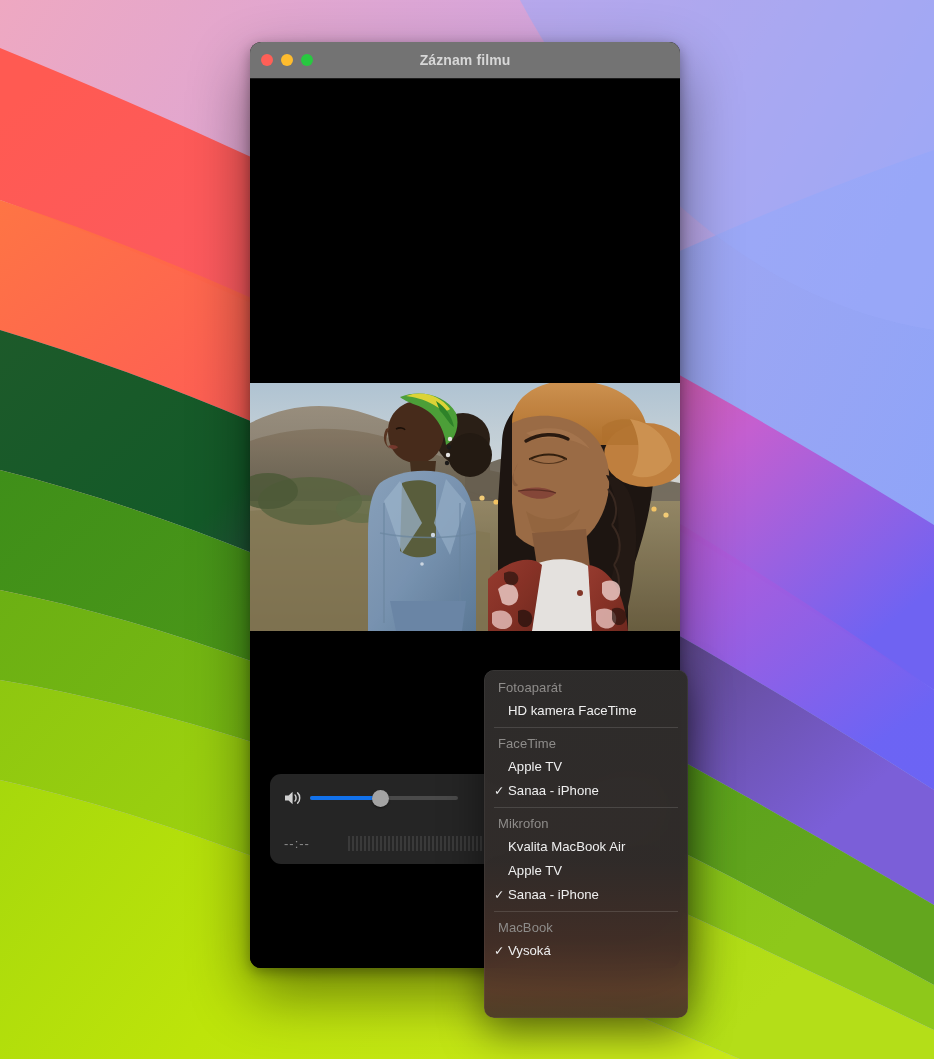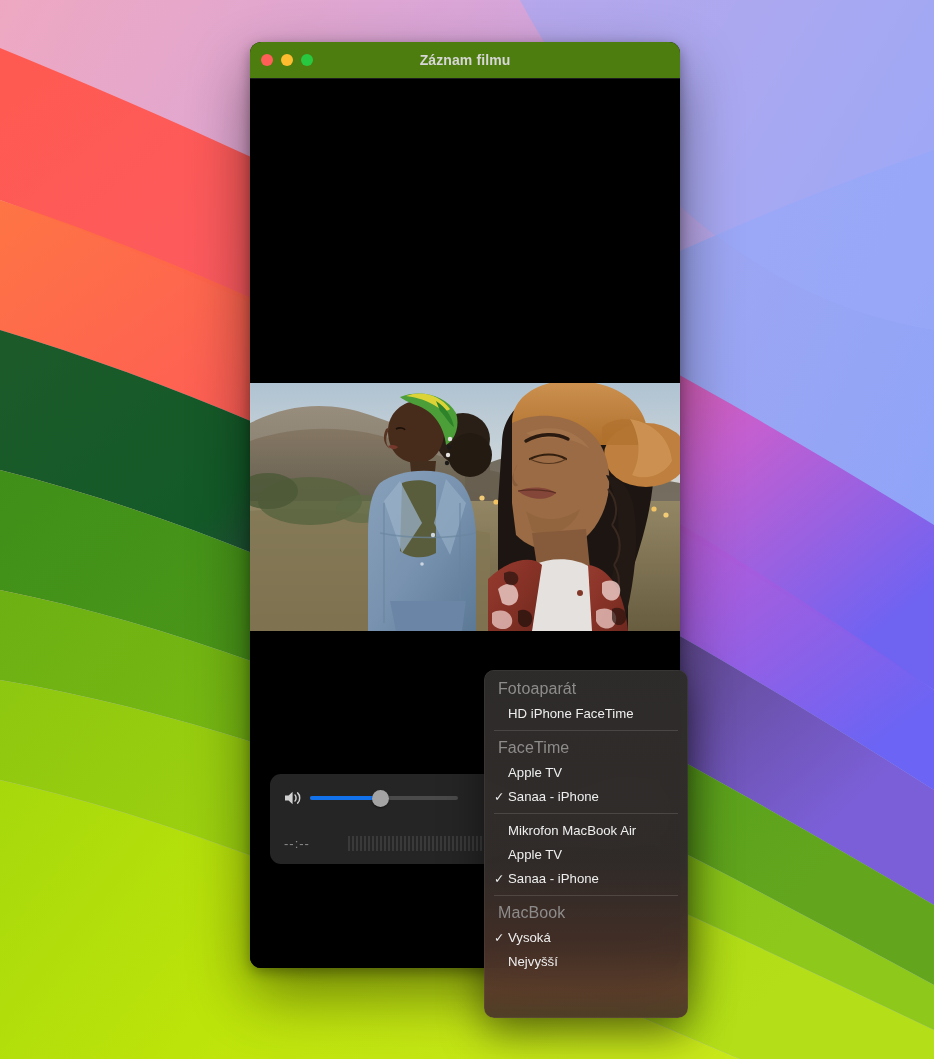--- a/index.html
+++ b/index.html
@@ -23,21 +23,21 @@
     overflow:hidden;
     z-index:10;
     box-shadow: 0 26px 60px rgba(0,0,0,.45), 0 4px 14px rgba(0,0,0,.35);
     background:#000;
   }
 
   
   #titlebar {
     position:relative;
     height:37px;
-    background:#4d7c0f;
+    background:#737373;
     border-bottom:1px solid #1d1d1d;
     display:flex; align-items:center;
   }
   .lights { display:flex; gap:8px; padding-left:11px; }
   .light { width:12px; height:12px; border-radius:50%; }
   .light.red    { background:#ff5f57; }
   .light.yellow { background:#febc2e; }
   .light.green  { background:#28c840; }
   #title {
     position:absolute; left:0; right:0; text-align:center;
@@ -137,21 +137,21 @@
     background:
       linear-gradient(180deg,
         rgba(47,45,44,.97) 0%,
         rgba(49,44,42,.97) 55%,
         rgba(68,48,40,.95) 78%,
         rgba(86,54,43,.94) 92%,
         rgba(74,54,40,.94) 100%);
     backdrop-filter: blur(24px);
     padding:6px 0;
   }
-  .mgroup { font-size:16px; color:#8e8c8a; padding:4px 0 3px 14px; letter-spacing:.1px; }
+  .mgroup { font-size:13px; color:#8e8c8a; padding:4px 0 3px 14px; letter-spacing:.1px; }
   .mitem {
     display:flex; align-items:center;
     height:24px;
     padding-left:10px;
     font-size:13.2px; color:#efefef;
     white-space:nowrap;
   }
   .mcheck { width:14px; flex:0 0 auto; font-size:12.5px; color:#efefef; }
   .mlabel { }
   .msep { height:1px; background:rgba(255,255,255,.13); margin:5px 10px 4px 10px; }
@@ -463,48 +463,45 @@
       </div>
     </div>
 
   </div>
 </div>
 
 <div id="menu">
     <div class="mgroup">Fotoaparát</div>
     <div class="mitem">
       <span class="mcheck"></span>
-      <span class="mlabel">HD iPhone FaceTime</span>
+      <span class="mlabel">HD kamera FaceTime</span>
     </div>
     <div class="msep"></div>
     <div class="mgroup">FaceTime</div>
     <div class="mitem">
       <span class="mcheck"></span>
       <span class="mlabel">Apple TV</span>
     </div>
     <div class="mitem">
       <span class="mcheck">✓</span>
       <span class="mlabel">Sanaa - iPhone</span>
     </div>
     <div class="msep"></div>
+    <div class="mgroup">Mikrofon</div>
     <div class="mitem">
       <span class="mcheck"></span>
-      <span class="mlabel">Mikrofon MacBook Air</span>
+      <span class="mlabel">Kvalita MacBook Air</span>
     </div>
     <div class="mitem">
       <span class="mcheck"></span>
       <span class="mlabel">Apple TV</span>
     </div>
     <div class="mitem">
       <span class="mcheck">✓</span>
       <span class="mlabel">Sanaa - iPhone</span>
     </div>
     <div class="msep"></div>
     <div class="mgroup">MacBook</div>
     <div class="mitem">
       <span class="mcheck">✓</span>
       <span class="mlabel">Vysoká</span>
     </div>
-    <div class="mitem">
-      <span class="mcheck"></span>
-      <span class="mlabel">Nejvyšší</span>
-    </div>
   </div>
 
 </body></html>

